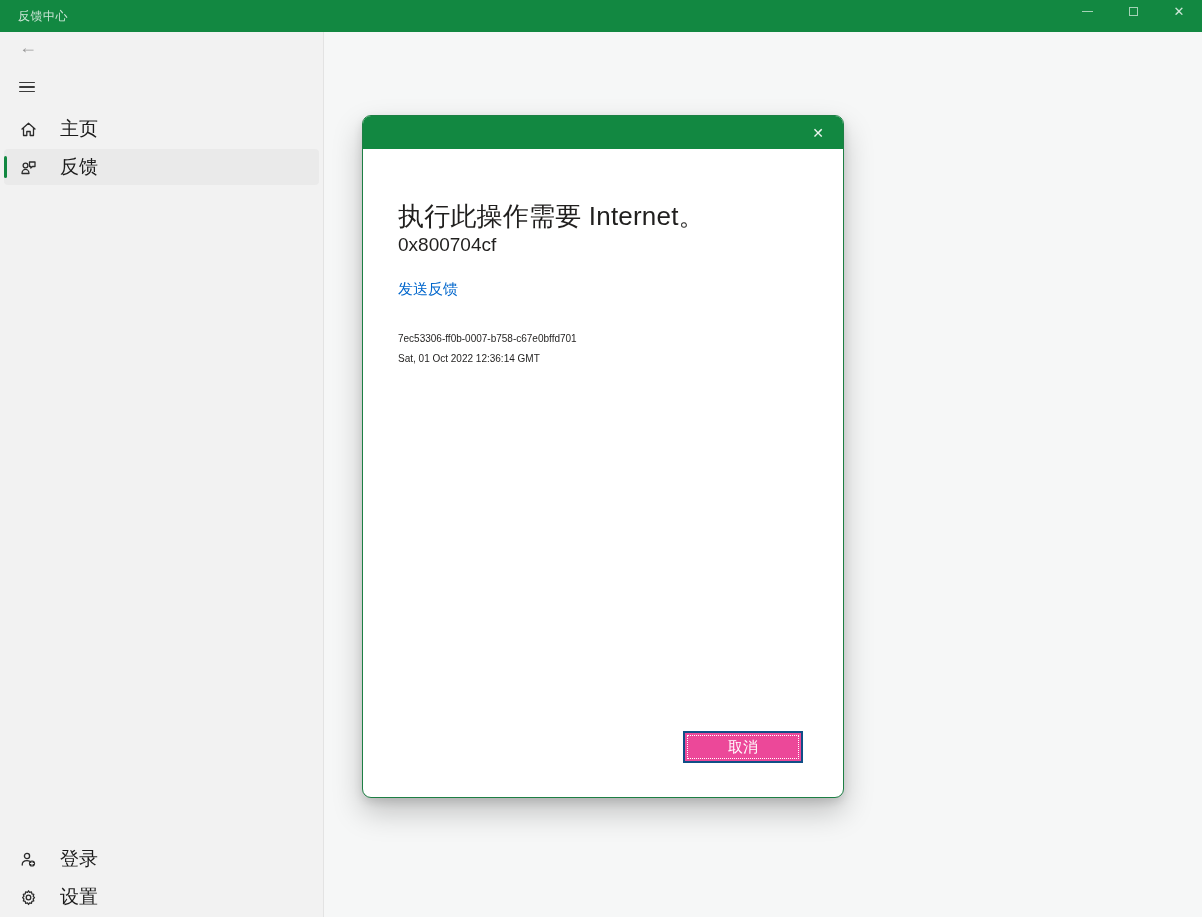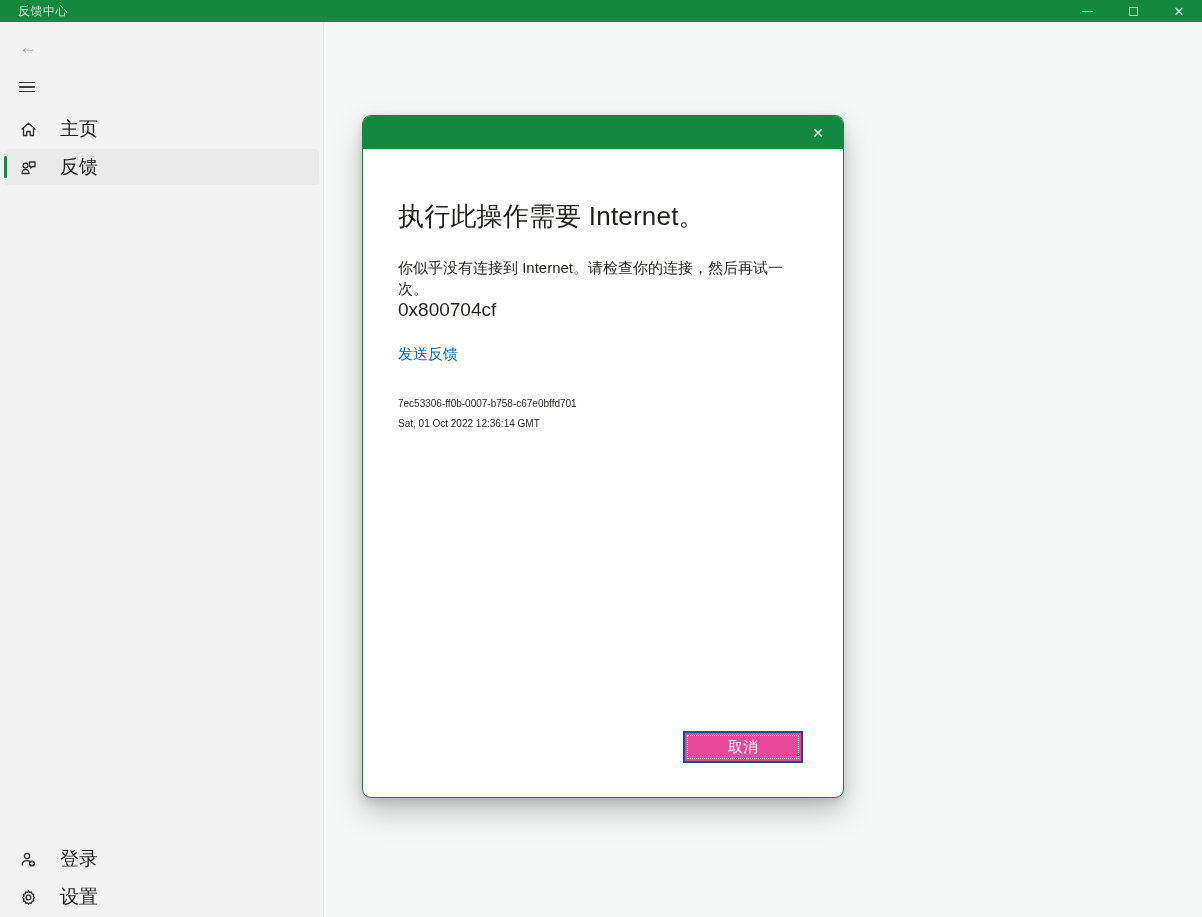--- a/index.html
+++ b/index.html
@@ -6,21 +6,21 @@
   html, body { width: 1202px; height: 917px; overflow: hidden; }
   body {
     font-family: "Liberation Sans", "DejaVu Sans", sans-serif;
     color: #1b1b1b;
     background: #f6f6f6;
   }
   .window { position: relative; width: 1202px; height: 917px; }
 
   
   .titlebar {
-    position: absolute; top: 0; left: 0; right: 0; height: 22px;
+    position: absolute; top: 0; left: 0; right: 0; height: 32px;
     background: #128841;
     display: flex; align-items: center;
     padding-left: 18px;
     z-index: 5;
   }
   .titlebar-title {
     font-size: 12px;
     color: rgba(255,255,255,0.78);
     letter-spacing: 0.5px;
   }
@@ -224,21 +224,20 @@
   </div>
 
   <div class="dialog">
     <div class="dialog-header">
       <div class="dialog-close">
         <span>✕</span>
       </div>
     </div>
     <div class="dialog-content">
       <div class="dialog-title">执行此操作需要 Internet。</div>
-      <div class="dialog-body">你似乎没有连接到 Internet。请检查你的连接，然后再试一次。</div>
       <div class="dialog-code">0x800704cf</div>
       <a class="dialog-link">发送反馈</a>
       <div class="dialog-meta">
         <div>7ec53306-ff0b-0007-b758-c67e0bffd701</div>
         <div>Sat, 01 Oct 2022 12:36:14 GMT</div>
       </div>
       <div class="dialog-flex-spacer"></div>
       <div class="dialog-buttons">
         <button class="cancel-btn">
           <span>取消</span>

